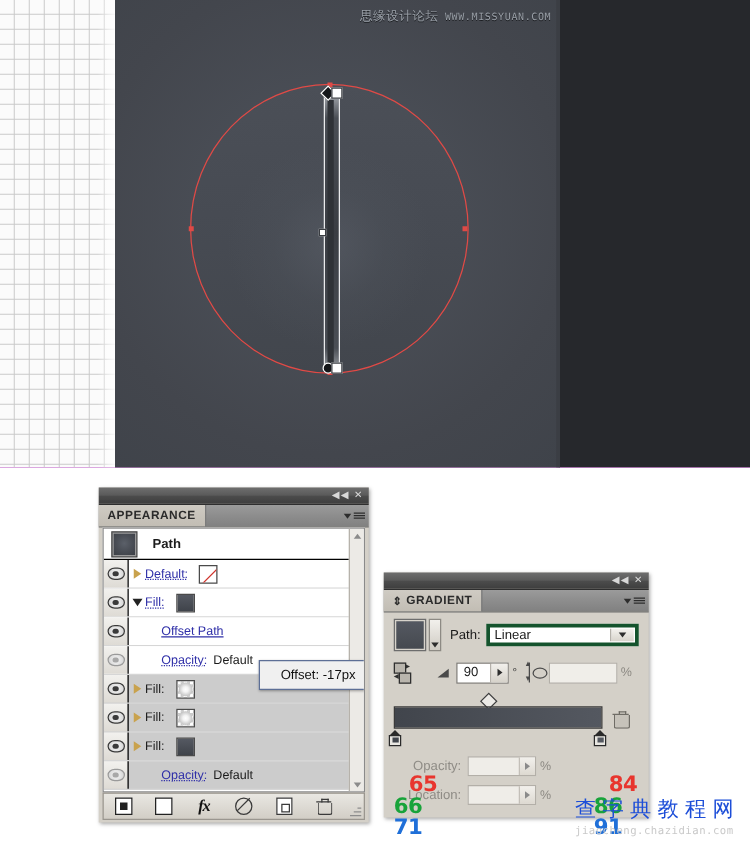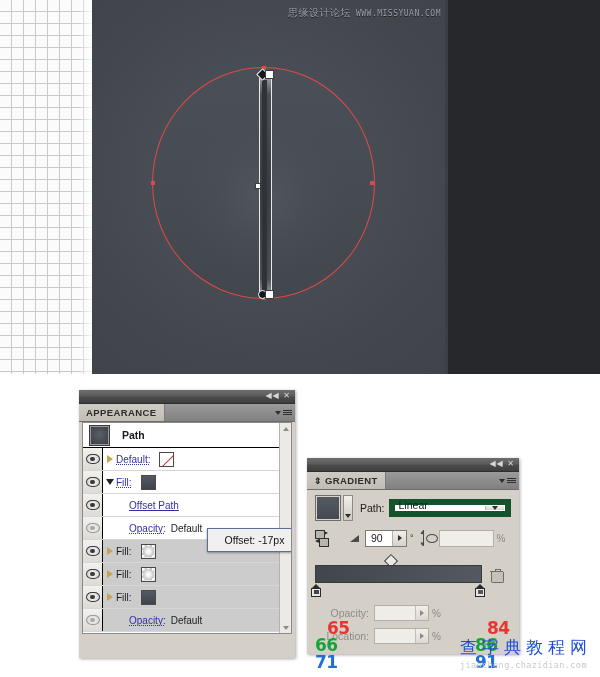--- a/index.html
+++ b/index.html
@@ -291,21 +291,21 @@
   }
   #gp-swatch-drop{
     width:10px;height:26px;margin-left:2px;
     background:linear-gradient(to bottom,#f2f0ec,#cfcbc3);
     border:1px solid #8d8a84;box-sizing:border-box;
     display:flex;align-items:flex-end;justify-content:center;padding-bottom:2px;
   }
   .caret-dn{width:0;height:0;border-left:3px solid transparent;border-right:3px solid transparent;border-top:4px solid #2d2d2d;}
   .gp-label{font-size:10.5px;color:#1b1b1b;margin:0 4px 0 7px;}
   #gp-type-select{
-    flex:1;height:18px;background:#ffffff;border:6px solid #14532d;
+    flex:1;height:18px;background:#ffffff;border:3px solid #14532d;
     display:flex;align-items:flex-end;box-sizing:border-box;
     font-size:10.5px;padding-left:4px;position:relative;
   }
   #gp-type-arrow{
     position:absolute;right:1px;top:1px;bottom:1px;width:18px;
     background:linear-gradient(to bottom,#f4f2ee,#d8d4cc);
     display:flex;align-items:center;justify-content:center;
     border-left:1px solid #b5b1aa;
   }
 
@@ -575,20 +575,51 @@
       <div class="sc-arrow dn">
           <span class="sc-tri-dn"></span>
         </div>
     </div>
 
     <div id="offset-tooltip">
       <span>Offset: -17px</span>
     </div>
   </div>
 
+  <div id="ap-toolbar">
+    <div class="tool-btn">
+        <span class="ic-newart">
+          <i></i>
+        </span>
+      </div>
+    <div class="tool-btn">
+        <span class="ic-square"></span>
+      </div>
+    <div class="tool-btn">
+        <span class="ic-fx">fx</span>
+      </div>
+    <div class="tool-btn">
+        <span class="ic-noeff"></span>
+      </div>
+    <div class="tool-btn">
+        <span class="ic-dup"></span>
+      </div>
+    <div class="tool-btn">
+        <span class="ic-trash">
+          <u></u>
+          <s></s>
+          <b></b>
+        </span>
+      </div>
+    <div id="ap-resize">
+      <i style="bottom:0;width:9px;"></i>
+        <i style="bottom:3px;width:6px;"></i>
+        <i style="bottom:6px;width:3px;"></i>
+    </div>
+  </div>
 </div>
 
 <div class="panel" id="gradient-panel">
 
   <div class="panel-titlebar">
     <span class="tb-btns">
       <span>◀◀</span>
       <span>✕</span>
     </span>
   </div>

